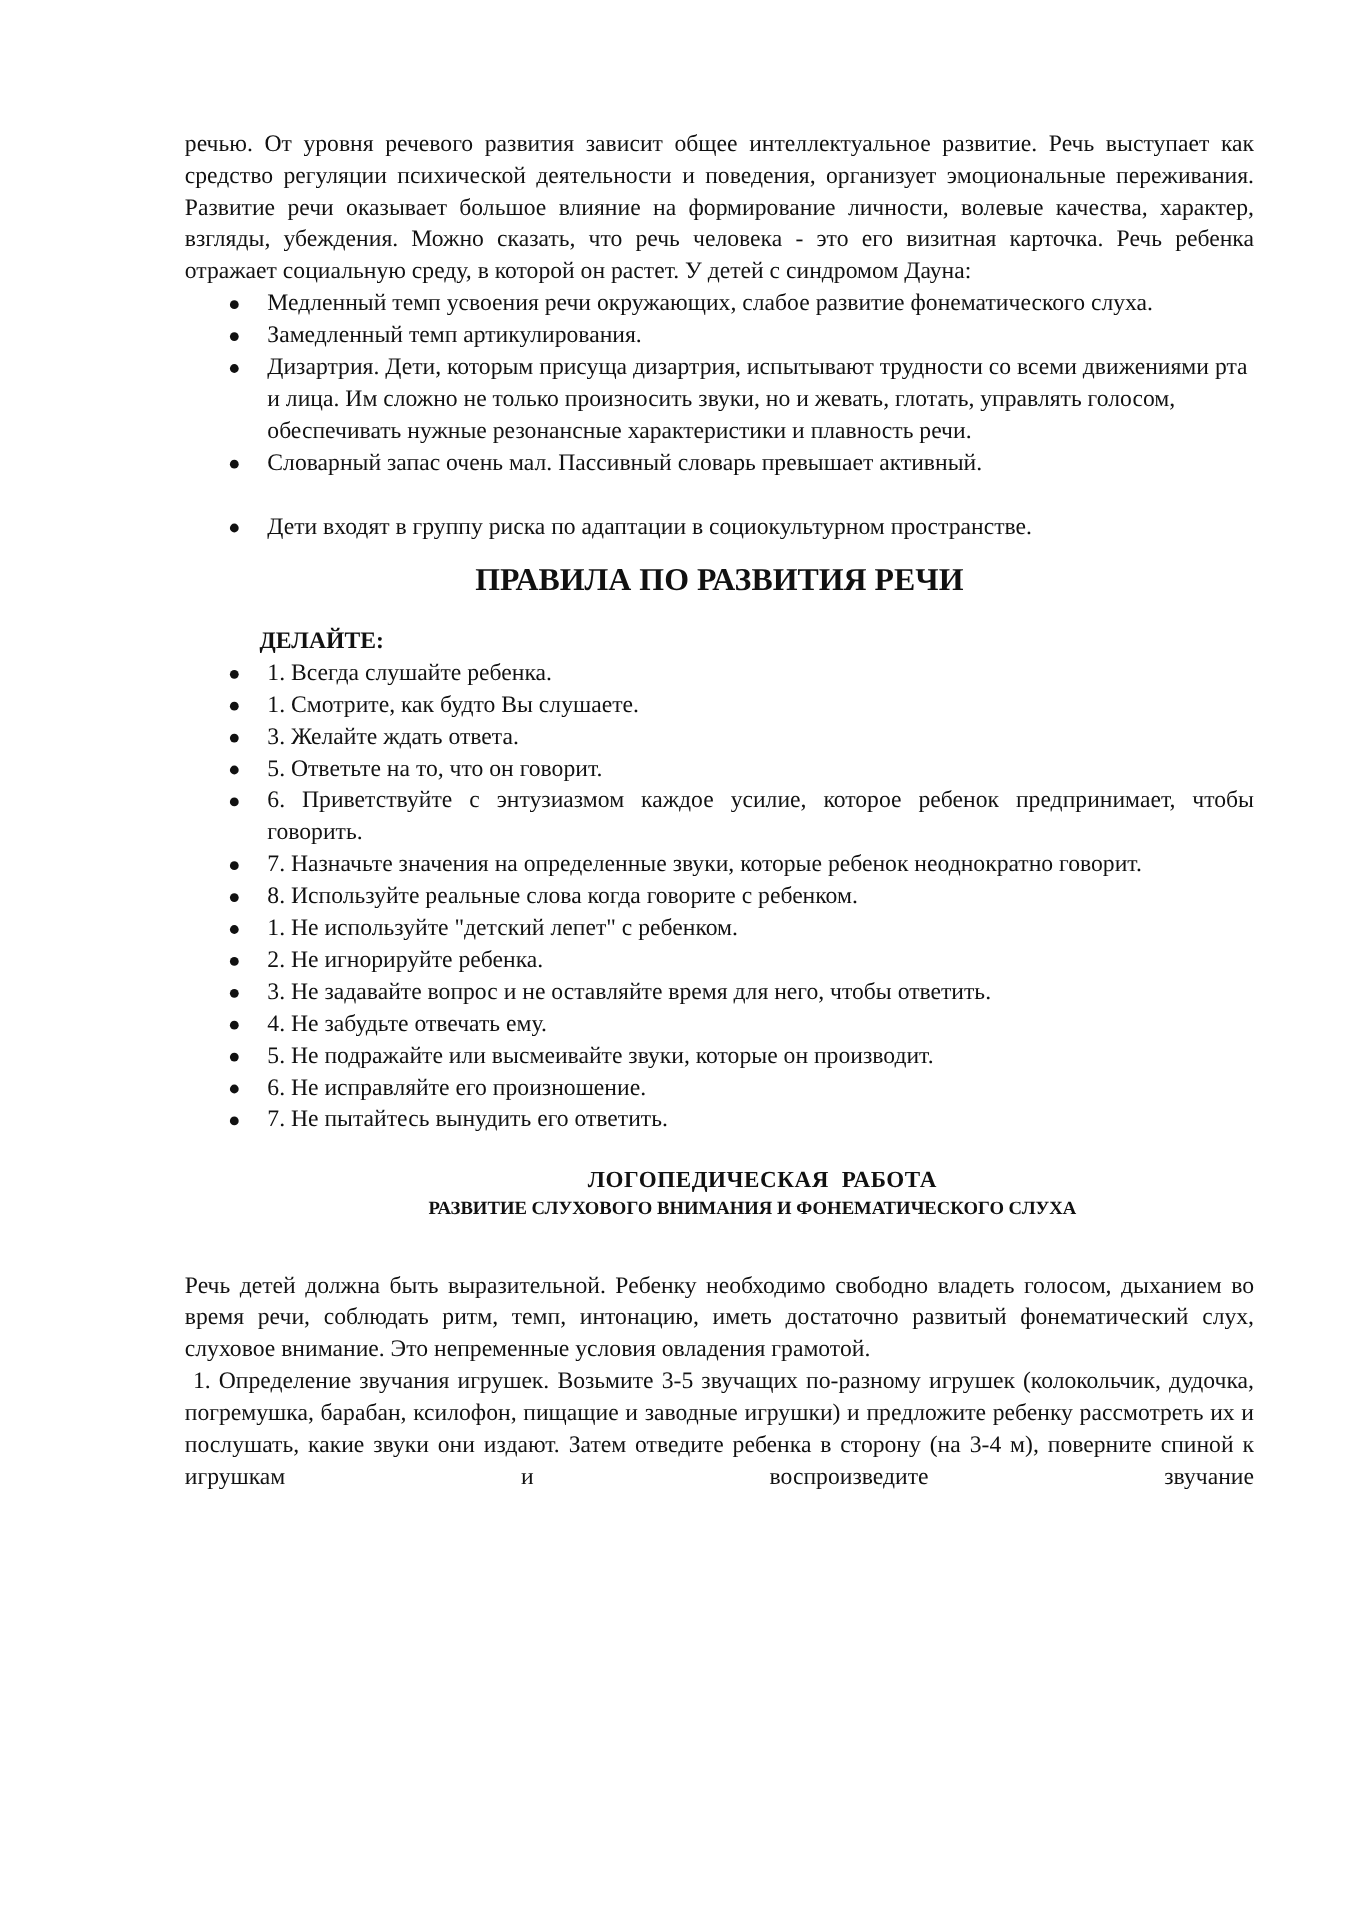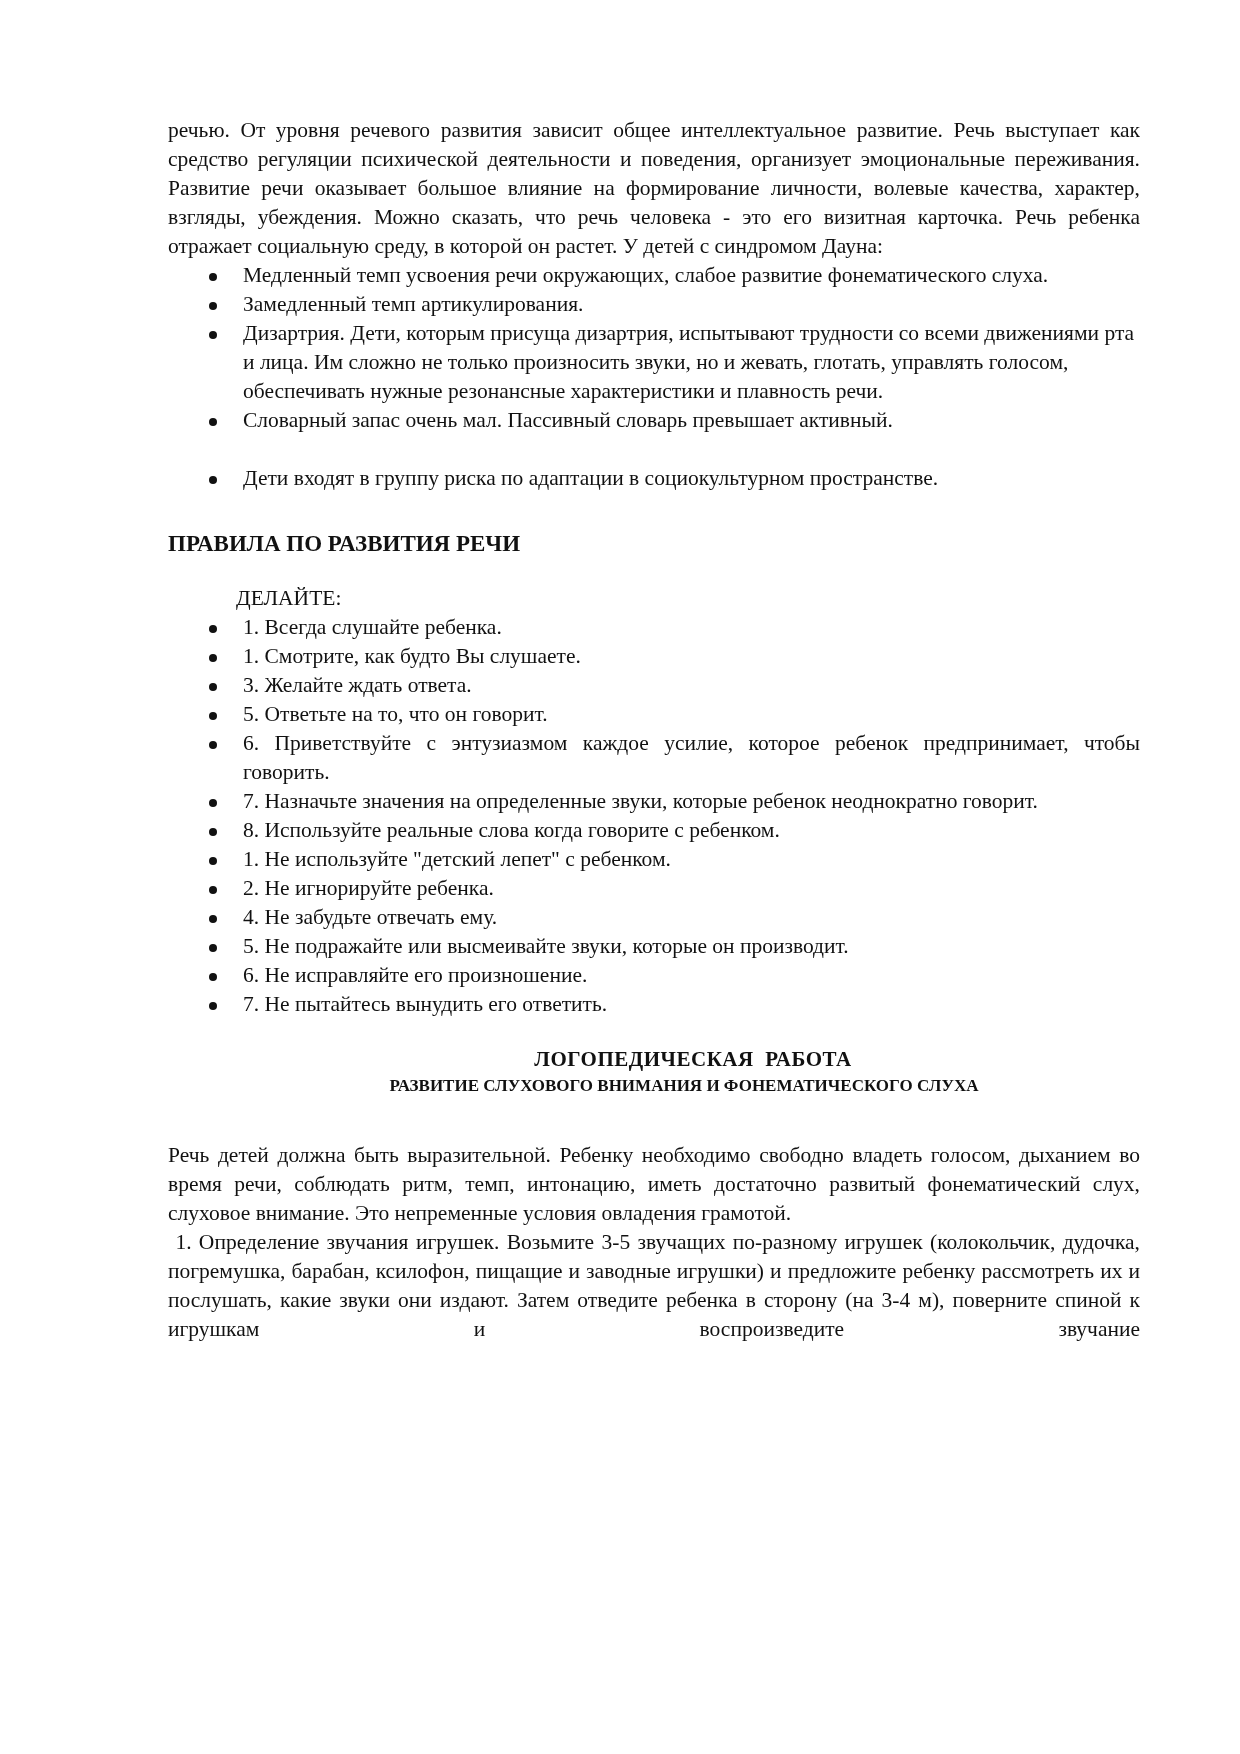--- a/index.html
+++ b/index.html
@@ -51,28 +51,29 @@
       background: #111111;
     }
     ul.bullets li.just {
       text-align: justify;
       text-align-last: left;
     }
     .gap {
       height: 29px;
     }
     .h-rules {
+      text-align: center;
       font-weight: bold;
-      font-size: 23px;
-      margin-top: 36px;
+      font-size: 29px;
+      margin-top: 20px;
       margin-bottom: 26px;
       padding-left: 0px;
     }
     .h-do {
-      font-weight: normal;
+      font-weight: bold;
       padding-left: 68px;
     }
     li.bold-item {
       font-weight: bold;
     }
     .h-logo {
       text-align: center;
       font-weight: bold;
       font-size: 21px;
       letter-spacing: 0.5px;
@@ -120,20 +121,21 @@
   <ul class="bullets">
     <li>1. Всегда слушайте ребенка.</li>
     <li>1. Смотрите, как будто Вы слушаете.</li>
     <li>3. Желайте ждать ответа.</li>
     <li>5. Ответьте на то, что он говорит.</li>
     <li class="just">6. Приветствуйте с энтузиазмом каждое усилие, которое ребенок предпринимает, чтобы говорить.</li>
     <li class="just">7. Назначьте значения на определенные звуки, которые ребенок неоднократно говорит.</li>
     <li>8. Используйте реальные слова когда говорите с ребенком.</li>
     <li>1. Не используйте "детский лепет" с ребенком.</li>
     <li>2. Не игнорируйте ребенка.</li>
+    <li>3. Не задавайте вопрос и не оставляйте время для него, чтобы ответить.</li>
     <li>4. Не забудьте отвечать ему.</li>
     <li>5. Не подражайте или высмеивайте звуки, которые он производит.</li>
     <li>6. Не исправляйте его произношение.</li>
     <li>7. Не пытайтесь вынудить его ответить.</li>
   </ul>
 
   <div class="h-logo" style="white-space: pre;">ЛОГОПЕДИЧЕСКАЯ  РАБОТА</div>
 
   <div class="h-sub">РАЗВИТИЕ СЛУХОВОГО ВНИМАНИЯ И ФОНЕМАТИЧЕСКОГО СЛУХА</div>
 

